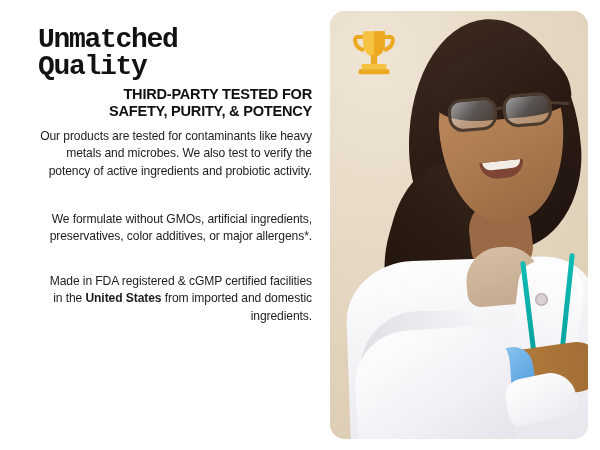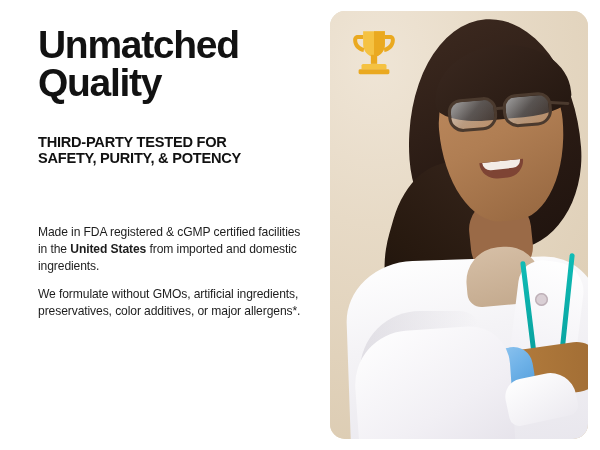--- a/index.html
+++ b/index.html
@@ -23,30 +23,31 @@
   
   .copy-col {
     width: 330px;
     height: 450px;
     padding: 26px 18px 10px 38px;
     display: flex;
     flex-direction: column;
   }
 
   .headline {
-    font-size: 39px;
+    font-size: 28px;
     line-height: 0.97;
     font-weight: 700;
     letter-spacing: -1.3px;
     color: #121212;
-    margin-bottom: 32px;
+    margin-bottom: 6px;
     white-space: pre-line;
-  }
-
-  .section { margin-bottom: 4px; }
+    font-family: Liberation Mono, monospace;
+  }
+
+  .section { margin-bottom: 4px; text-align: right; }
 
   .sub-head {
     font-size: 14.6px;
     line-height: 1.13;
     font-weight: 700;
     letter-spacing: -0.25px;
     color: #111111;
     white-space: pre-line;
     margin-bottom: 9px;
   }
@@ -287,29 +288,30 @@
 <div class="page">
 
   <div class="copy-col">
 
     <h1 class="headline">Unmatched
 Quality</h1>
 
     <div class="section">
       <h2 class="sub-head">THIRD-PARTY TESTED FOR
 SAFETY, PURITY, &amp; POTENCY</h2>
+      <p class="body-text">Our products are tested for contaminants like heavy metals and microbes. We also test to verify the potency of active ingredients and probiotic activity.</p>
     </div>
 
     <div class="gap-lg"></div>
 
     <div class="section">
+      <p class="body-text">We formulate without GMOs, artificial ingredients, preservatives, color additives, or major allergens*.</p>
       <p class="body-text">
         <span>Made in FDA registered &amp; cGMP certified facilities in the </span><b>United States</b><span> from imported and domestic ingredients.</span>
       </p>
-      <p class="body-text">We formulate without GMOs, artificial ingredients, preservatives, color additives, or major allergens*.</p>
     </div>
 
   </div>
 
   <div class="photo-col">
     <div class="photo-card">
       <div class="backdrop"></div>
 
       <div class="figure">
         <div class="hair-back"></div>

